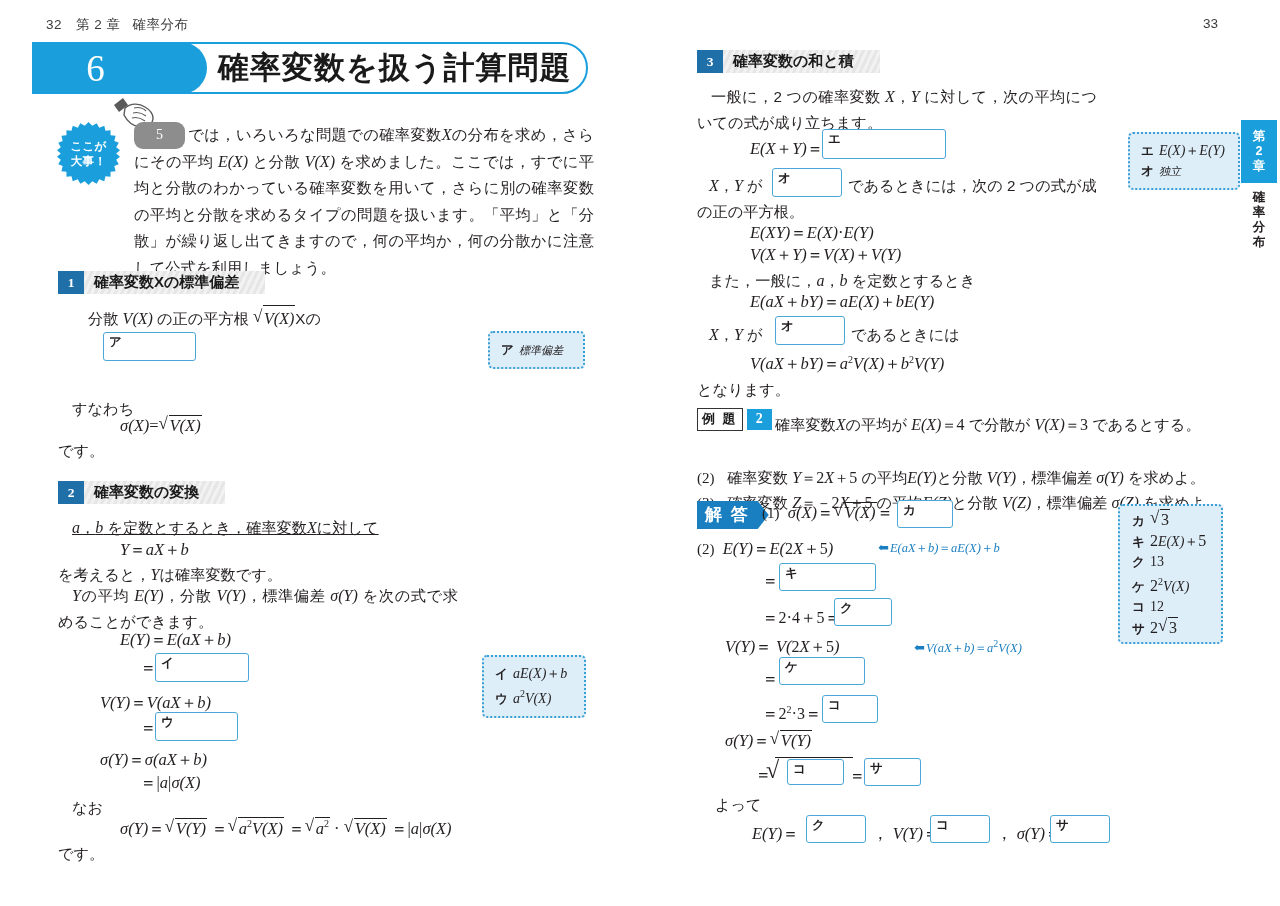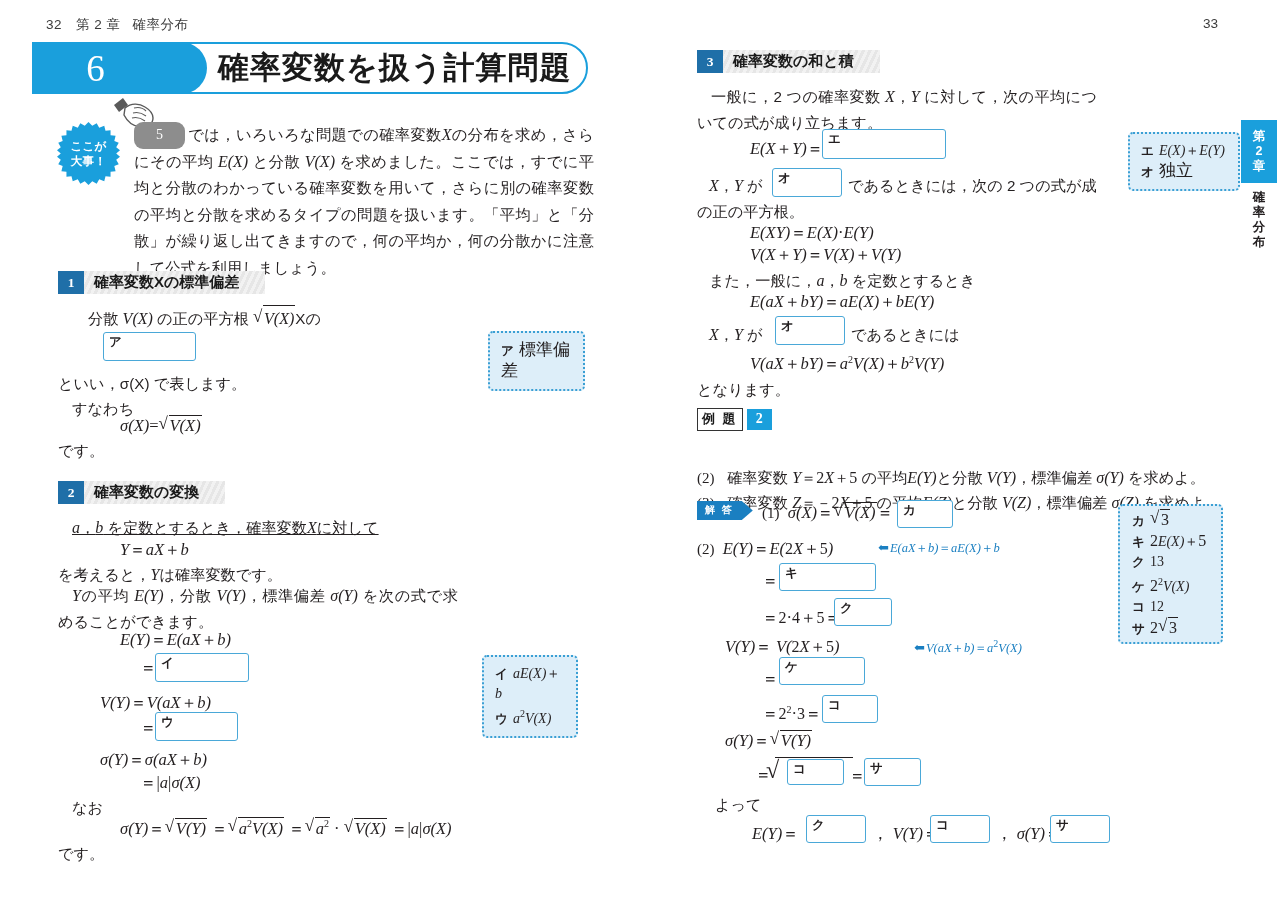--- a/index.html
+++ b/index.html
@@ -146,38 +146,38 @@
 
   
   .hint {
     position:absolute; background:#ddeef9;
     border:2px dotted #3a9fd4; border-radius:5px;
     padding:7px 11px;
     font-size:12.6px; line-height:19px; color:#231f20;
   }
   .hint .kn { font-weight:700; margin-right:5px; font-family:"DejaVu Sans",sans-serif; }
   .hint .vl { font-family:"Liberation Serif","DejaVu Serif",serif; font-size:14px; }
-  .hint .vl.jp { font-family:"Liberation Sans",sans-serif; font-size:17px; }
+  .hint .vl.jp { font-family:"Liberation Sans",sans-serif; font-size:11px;font-style:italic; }
 
   
   .reidai { position:absolute; display:flex; align-items:center; }
   .reidai .rd-lbl {
     border:1.6px solid #333; background:#fff; color:#1a1a1a;
     font-size:13px; font-weight:700; padding:1px 4px 2px; letter-spacing:2px;
   }
   .reidai .rd-num {
     background:#1a9fdc; color:#fff; font-size:14px; font-weight:700;
     padding:2px 9px 3px; margin-left:4px;
     font-family:"Liberation Serif","DejaVu Serif",serif;
   }
 
   
   .kaitou {
     position:absolute; display:inline-flex; align-items:center;
-    background:#1a7fc1; color:#fff; font-size:10px; font-weight:700;
+    background:#1a7fc1; color:#fff; font-size:17px; font-weight:700;
     padding:2px 8px 3px 8px; letter-spacing:2px;
     clip-path: polygon(0 0, calc(100% - 11px) 0, 100% 50%, calc(100% - 11px) 100%, 0 100%);
     padding-right:19px;
   }
 
   
   .sidenote {
     position:absolute; color:#1a7fc1; font-size:12.5px;
     font-family:"Liberation Serif","DejaVu Serif",serif; white-space:nowrap;
   }
@@ -232,21 +232,20 @@
   </div>
 
   <div class="blank" style="left:103px; top:332px; width:93px; height:29px;">
     <span class="kana">ア</span>
   </div>
 
   <div class="hint" style="left:488px; top:331px; width:97px;">
     <span class="kn">ア</span><span class="vl jp">標準偏差</span>
   </div>
 
-  <div class="bt" style="left:58px; top:371px;">といい，σ(X) で表します。</div>
   <div class="bt" style="left:72px; top:396px;">すなわち</div>
   <div class="eq" style="left:120px; top:415px;">
     <span class="it">σ</span><span class="it">(X)</span>=<span class="rad"><span class="bar"><span class="it">V(X)</span></span></span>
   </div>
   <div class="bt" style="left:58px; top:438px;">です。</div>
 
   <div class="sub-head" style="left:58px; top:481px;">
     <div class="sh-num">2</div>
     <div class="sh-txt">確率変数の変換</div>
   </div>
@@ -271,21 +270,21 @@
     <span class="kana">イ</span>
   </div>
   <div class="eq" style="left:100px; top:692px;">
     <span class="it">V(Y)</span>＝<span class="it">V(aX</span>＋<span class="it">b)</span>
   </div>
   <div class="eq" style="left:140px; top:717px;">＝</div>
   <div class="blank" style="left:155px; top:712px; width:83px; height:29px;">
     <span class="kana">ウ</span>
   </div>
 
-  <div class="hint" style="left:482px; top:655px; width:96px;">
+  <div class="hint" style="left:482px; top:655px; width:104px;">
     <div><span class="kn">イ</span><span class="vl"><span class="it">aE(X)</span>＋<span class="it">b</span></span></div>
     <div><span class="kn">ウ</span><span class="vl"><span class="it">a</span><sup class="sm">2</sup><span class="it">V(X)</span></span></div>
   </div>
 
   <div class="eq" style="left:100px; top:749px;">
     <span class="it">σ(Y)</span>＝<span class="it">σ(aX</span>＋<span class="it">b)</span>
   </div>
   <div class="eq" style="left:140px; top:772px;text-align:right;">
     ＝|<span class="it">a</span>|<span class="it">σ(X)</span>
   </div>
@@ -364,20 +363,23 @@
 
   <div class="eq" style="left:750px; top:353px;">
     <span class="it">V(aX</span>＋<span class="it">bY)</span>＝<span class="it">a</span><sup class="sm">2</sup><span class="it">V(X)</span>＋<span class="it">b</span><sup class="sm">2</sup><span class="it">V(Y)</span>
   </div>
   <div class="bt" style="left:697px; top:377px;">となります。</div>
 
   <div class="reidai" style="left:697px; top:408px;">
     <div class="rd-lbl">例 題</div>
     <div class="rd-num">2</div>
   </div>
+  <div class="bt" style="left:775px; top:412px;">
+    確率変数<span class="mth">X</span>の平均が  <span class="mth">E(X)</span>＝<span class="mthr">4</span>  で分散が  <span class="mth">V(X)</span>＝<span class="mthr">3</span>  であるとする。
+  </div>
 
   <div class="bt" style="left:697px; top:465px;">
     <span class="listnum">(2)</span>&nbsp;&nbsp;&nbsp;確率変数 <span class="mth">Y</span>＝<span class="mthr">2</span><span class="mth">X</span>＋<span class="mthr">5</span> の平均<span class="mth">E(Y)</span>と分散 <span class="mth">V(Y)</span>，標準偏差 <span class="mth">σ(Y)</span> を求めよ。
   </div>
   <div class="bt" style="left:697px; top:490px;">
     <span class="listnum">(3)</span>&nbsp;&nbsp;&nbsp;確率変数 <span class="mth">Z</span>＝－<span class="mthr">2</span><span class="mth">X</span>＋<span class="mthr">5</span> の平均<span class="mth">E(Z)</span>と分散 <span class="mth">V(Z)</span>，標準偏差 <span class="mth">σ(Z)</span> を求めよ。
   </div>
 
   <div class="kaitou" style="left:697px; top:501px;">解 答</div>
   <div class="eq" style="left:762px; top:502px;">

